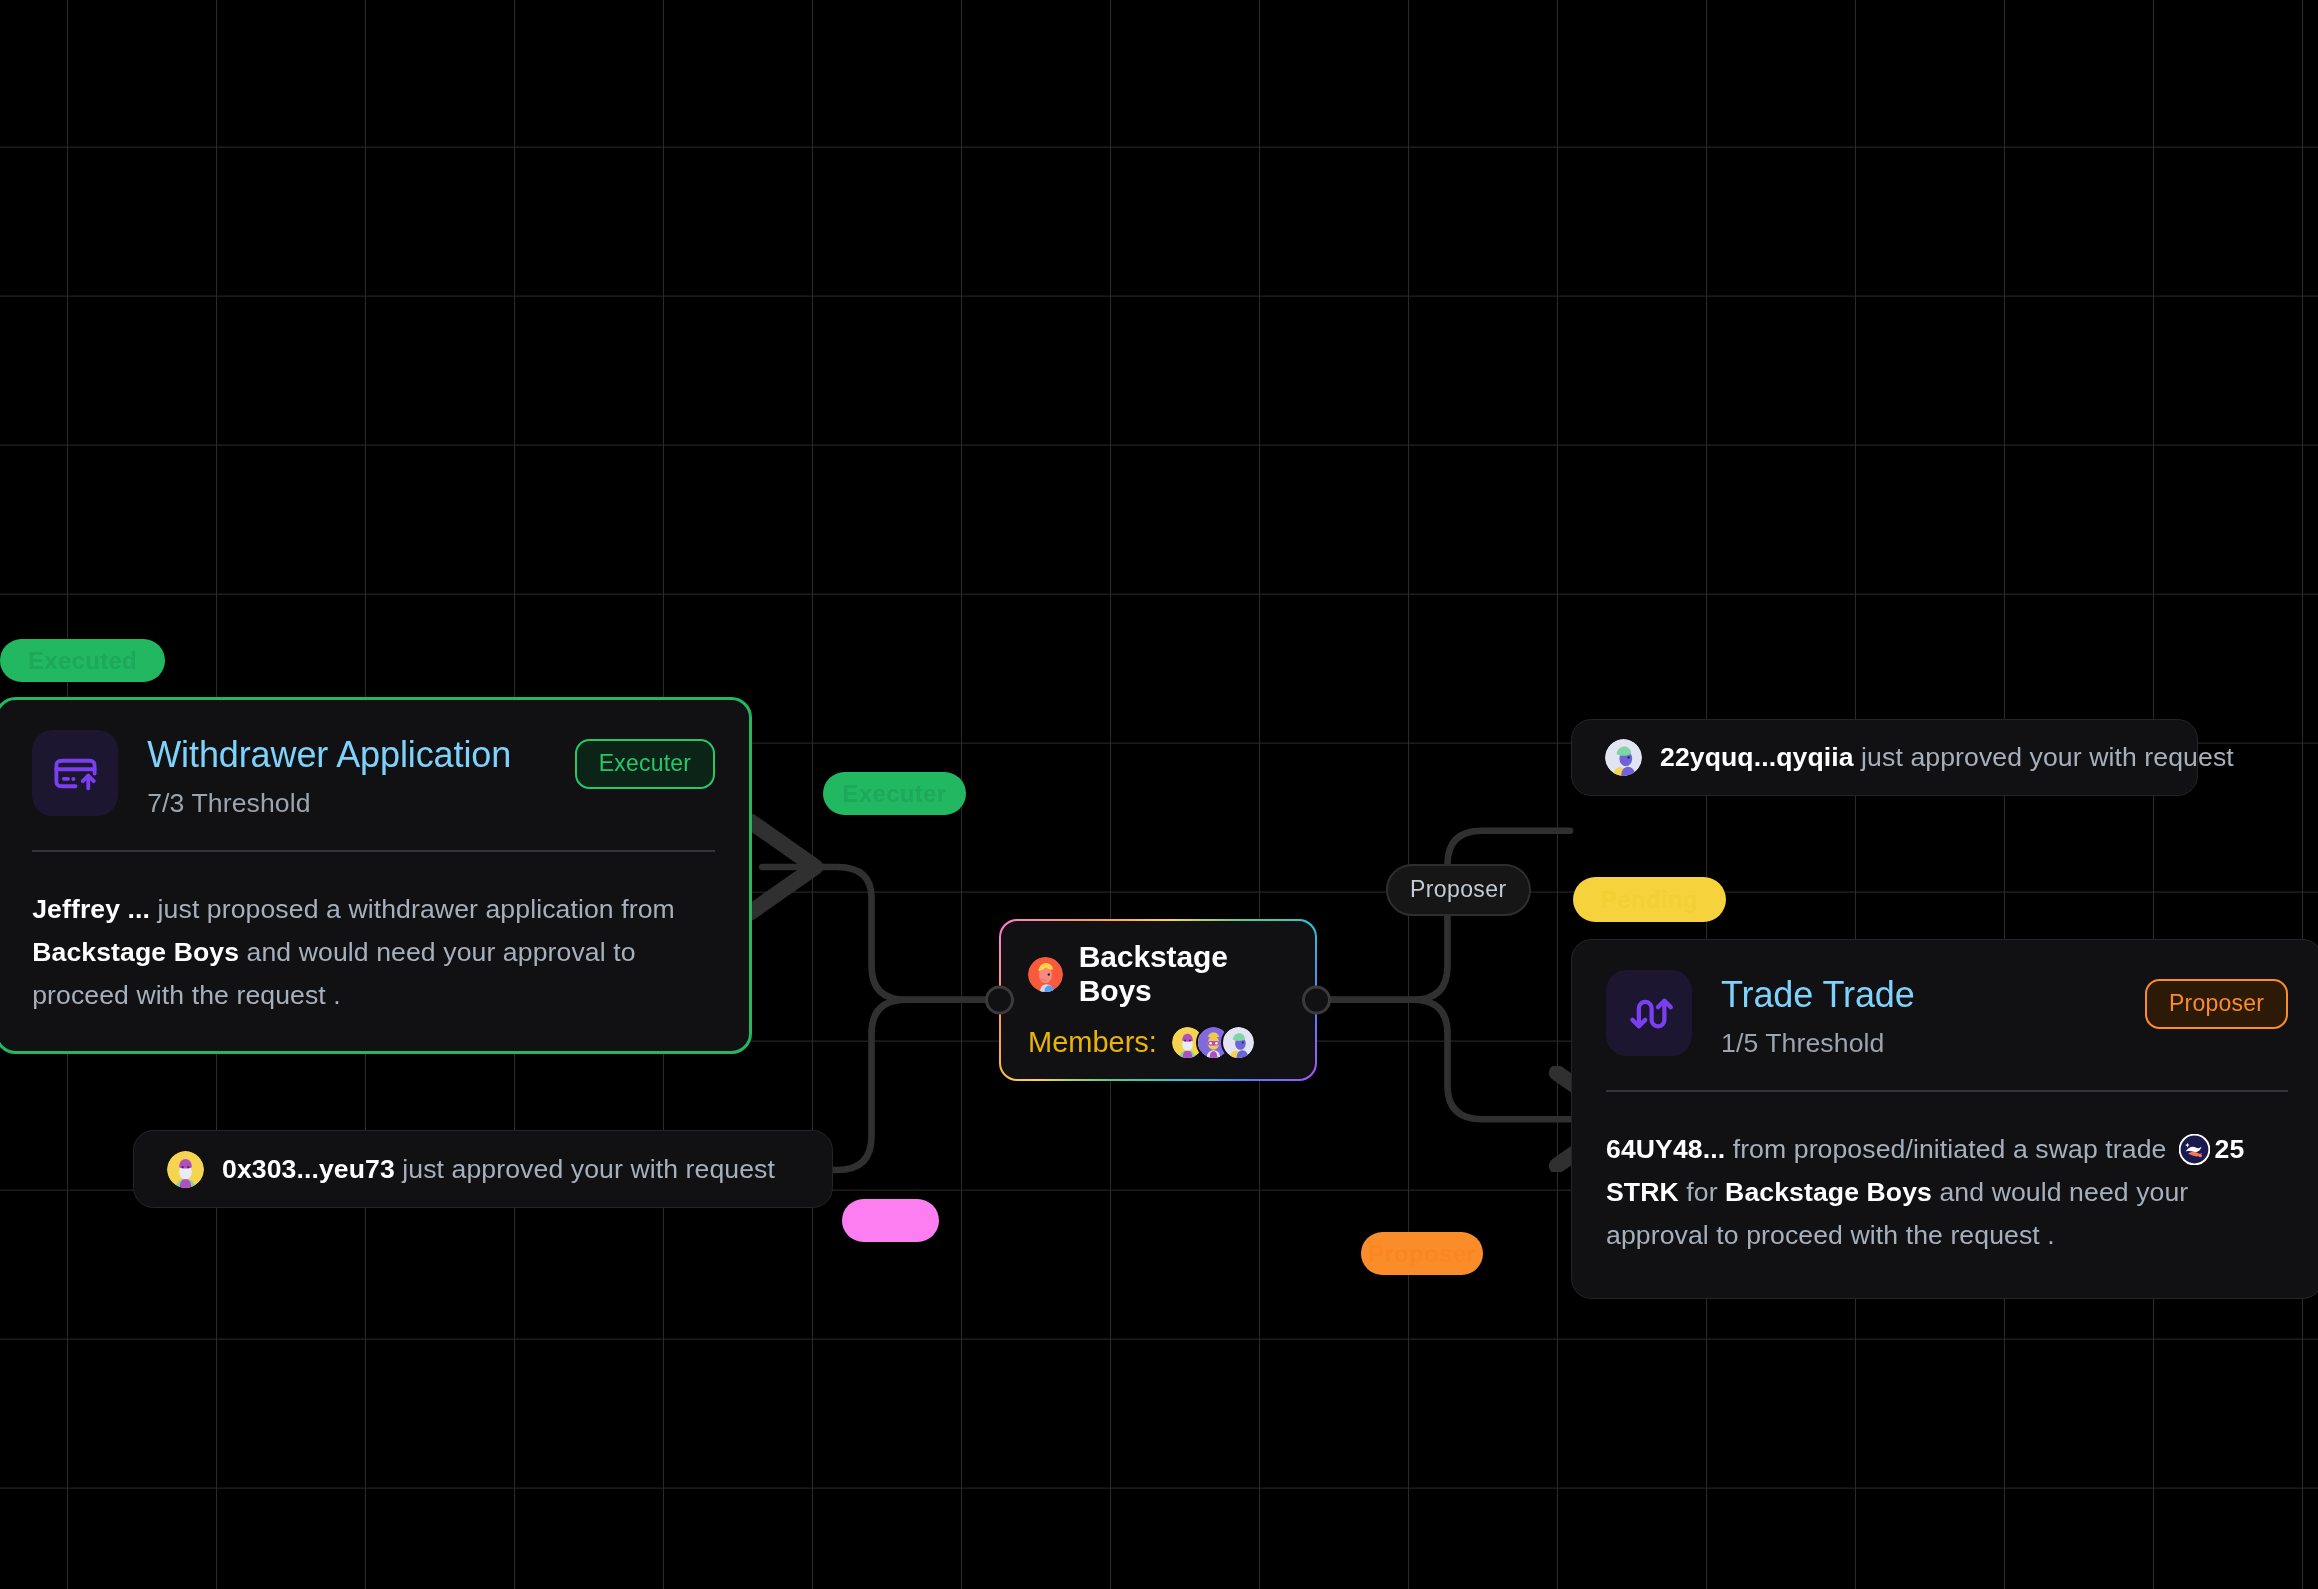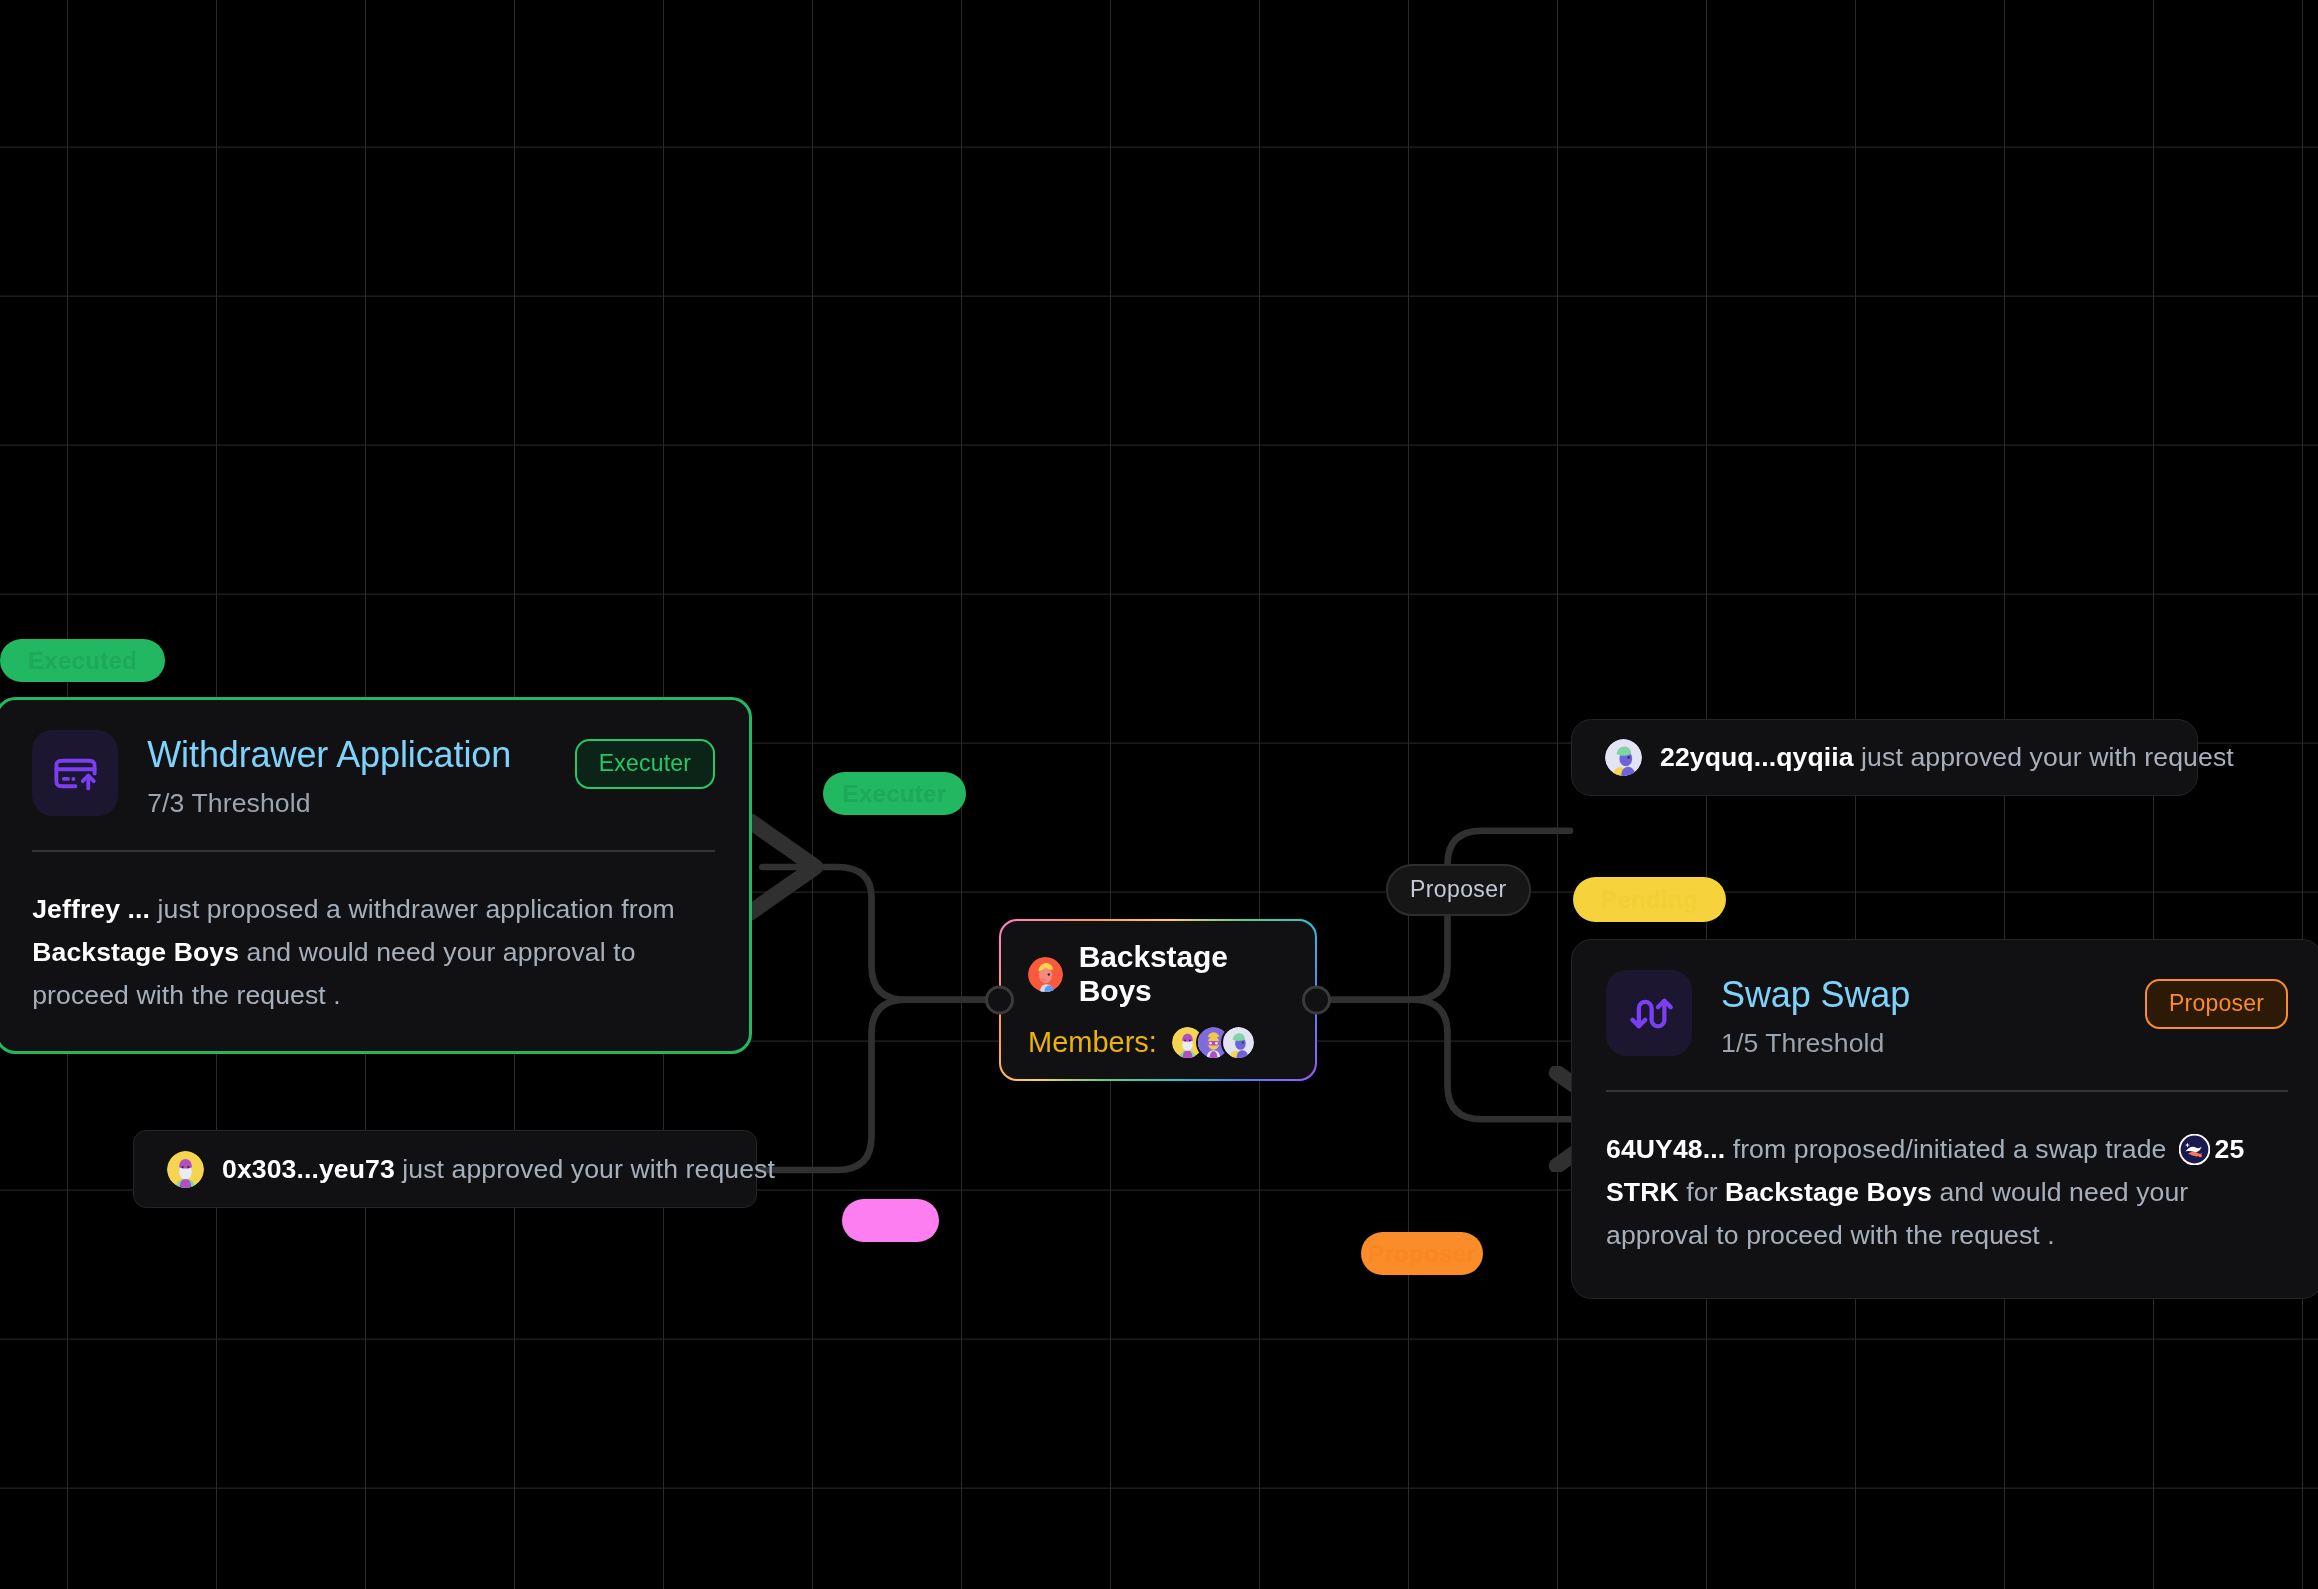--- a/index.html
+++ b/index.html
@@ -211,21 +211,21 @@
     position: absolute;
     background: #111113;
     border: 1.8px solid #232528;
     border-radius: 20.5px;
     display: flex;
     align-items: center;
     padding: 0 33px;
     box-sizing: border-box;
   }
   #toast-approve-right { left: 1571px; top: 719px; width: 627px; height: 77px; }
-  #toast-approve-left  { left: 133px;  top: 1130px; width: 624px; height: 78px; border-radius: 13px; }
+  #toast-approve-left  { left: 133px;  top: 1130px; width: 700px; height: 78px; }
   .toast-text {
     margin-left: 18px;
     font-size: 26.6px;
     color: #a6b0bc;
     letter-spacing: 0.1px;
     white-space: nowrap;
   }
   .toast-text b { color: #ffffff; font-weight: 700; }
 
   .avatar { display: block; border-radius: 50%; flex: 0 0 auto; }
@@ -300,21 +300,21 @@
   <div class="card" id="node-swap">
     <div class="card-head">
       <div class="card-icon">
         <svg width="51" height="51" viewBox="0 0 24 24" fill="none" stroke="#7b3ff2" stroke-width="2" stroke-linecap="round" stroke-linejoin="round">
           <path d="M7 18V9.5a3 3 0 0 1 3-3h0a3 3 0 0 1 3 3V15a3 3 0 0 0 3 3h0a3 3 0 0 0 3-3V6"></path>
           <path d="M4 15l3 3 3-3"></path>
           <path d="M16 9l3-3 3 3"></path>
         </svg>
       </div>
       <div class="card-titles">
-        <div class="card-title">Swap Swap</div>
+        <div class="card-title">Trade Trade</div>
         <div class="card-sub">1/5 Threshold</div>
       </div>
       <div class="role-badge role-proposer">Proposer</div>
     </div>
     <div class="card-divider"></div>
     <div class="card-body">
       <b>64UY48...</b><span> from proposed/initiated a swap trade </span><svg class="token-inline" width="31" height="31" viewBox="0 0 48 48">
         <circle cx="24" cy="24" r="23" fill="#1b1a4e" stroke="#ffffff" stroke-width="3"></circle>
         <path d="M10 27c5-7 11-9 16-6 3 1.8 6 1.4 9-1.6-2 7-7.5 10.4-13 8.2-3.4-1.3-7-1.6-12-.6z" fill="#fdfdfd"></path>
         <path d="M14 30c6-3.5 11-3 15-.4 2.5 1.6 5 1.4 7.4-.4-2.8 5.2-8 7-13.6 4.6-2.9-1.2-5.8-2-8.8-3.8z" fill="#f4775f"></path>

